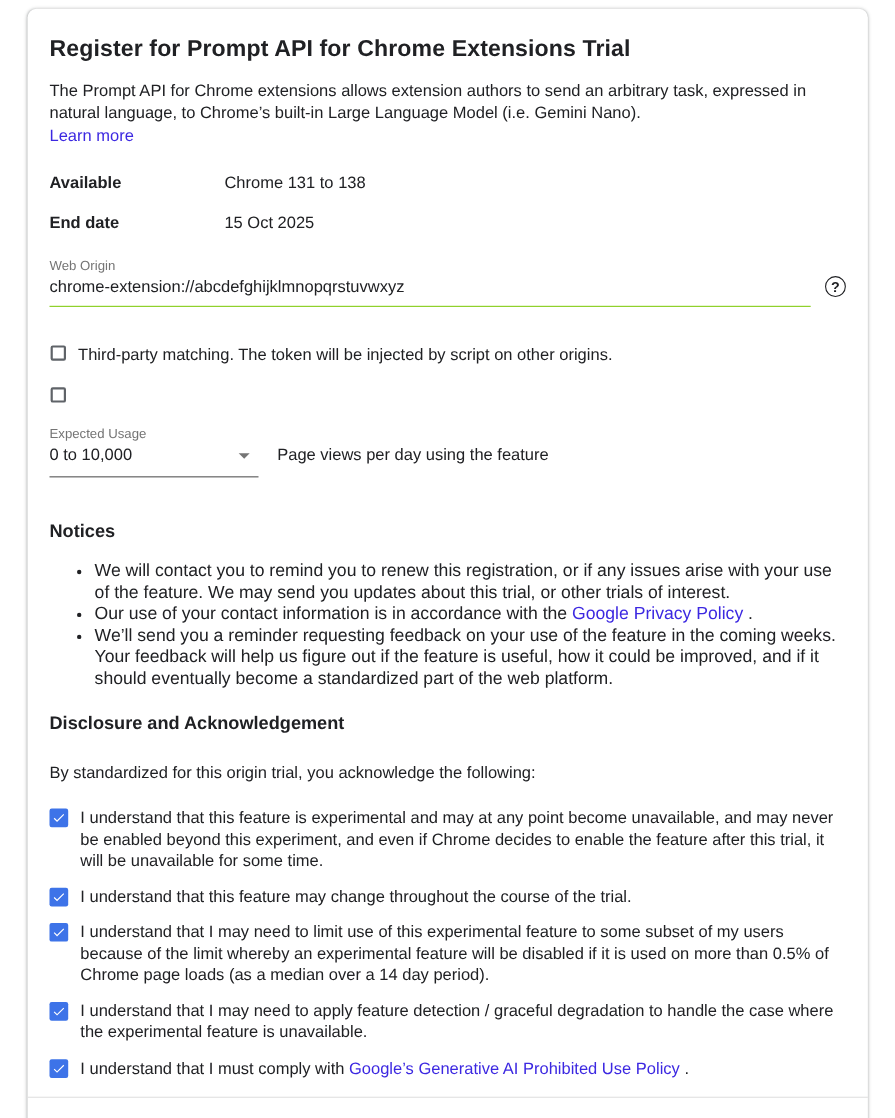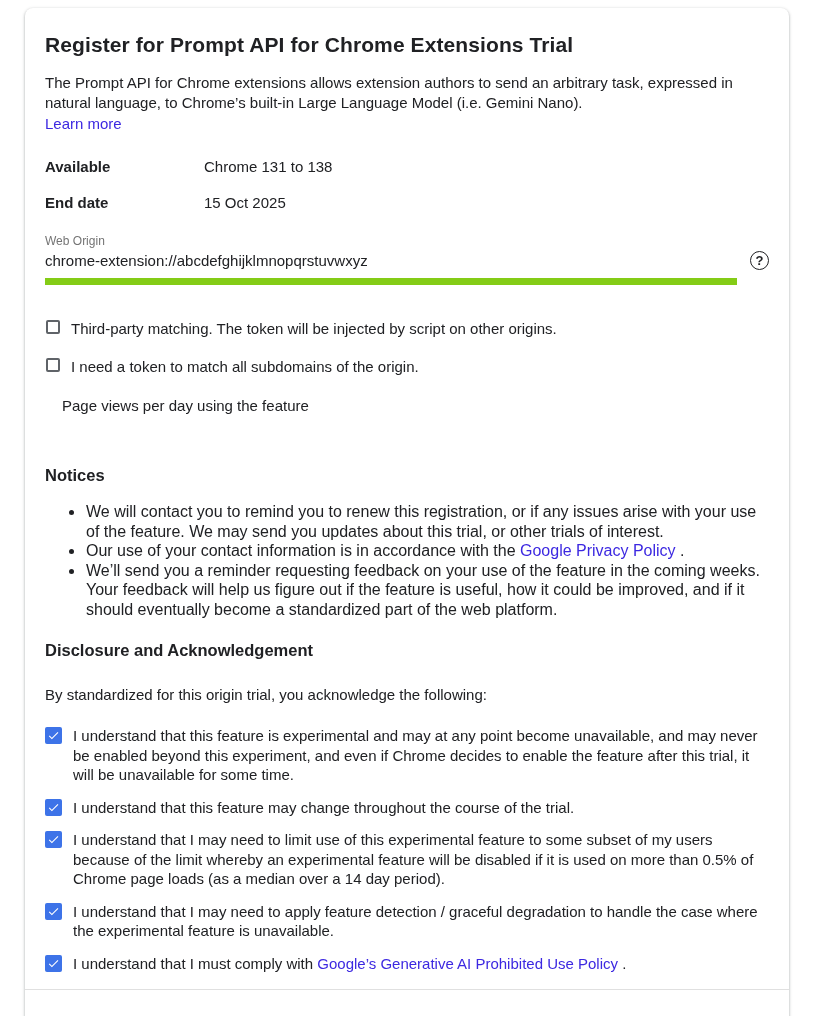--- a/index.html
+++ b/index.html
@@ -62,21 +62,21 @@
     color:var(--muted);
   }
   .field-row{
     display:flex;
     align-items:flex-start;
     margin-top:4px;
   }
   .text-input{
     flex:1 1 auto;
     border:none;
-    border-bottom:7px solid #84cc16;
+    border-bottom:1px solid #84cc16;
     outline:none;
     background:transparent;
     font-family:inherit;
     font-size:15px;
     color:var(--text);
     padding:0 0 9px 0;
   }
   .help-icon{
     flex:0 0 auto;
     width:19px;height:19px;
@@ -199,25 +199,31 @@
       </div>
     </div>
 
     <div class="options">
       <div class="opt-row">
         <span class="cbx"></span>
         <span class="opt-label">Third-party matching. The token will be injected by script on other origins.</span>
       </div>
       <div class="opt-row">
         <span class="cbx"></span>
-        <span class="opt-label">I need a token to match all subdomains of the origin.</span>
       </div>
     </div>
 
     <div class="usage">
+      <div class="select">
+        <span class="field-label">Expected Usage</span>
+        <div class="select-value-row">
+          <span class="select-value">0 to 10,000</span>
+          <span class="caret"></span>
+        </div>
+      </div>
       <span class="usage-suffix">Page views per day using the feature</span>
     </div>
 
     <h2>Notices</h2>
     <ul class="notice-list">
       <li><span>We will contact you to remind you to renew this registration, or if any issues arise with your use of the feature. We may send you updates about this trial, or other trials of interest.</span></li>
       <li><span>Our use of your contact information is in accordance with the </span><a class="link" href="#">Google Privacy Policy</a><span> .</span></li>
       <li><span>We’ll send you a reminder requesting feedback on your use of the feature in the coming weeks. Your feedback will help us figure out if the feature is useful, how it could be improved, and if it should eventually become a standardized part of the web platform.</span></li>
     </ul>
 

